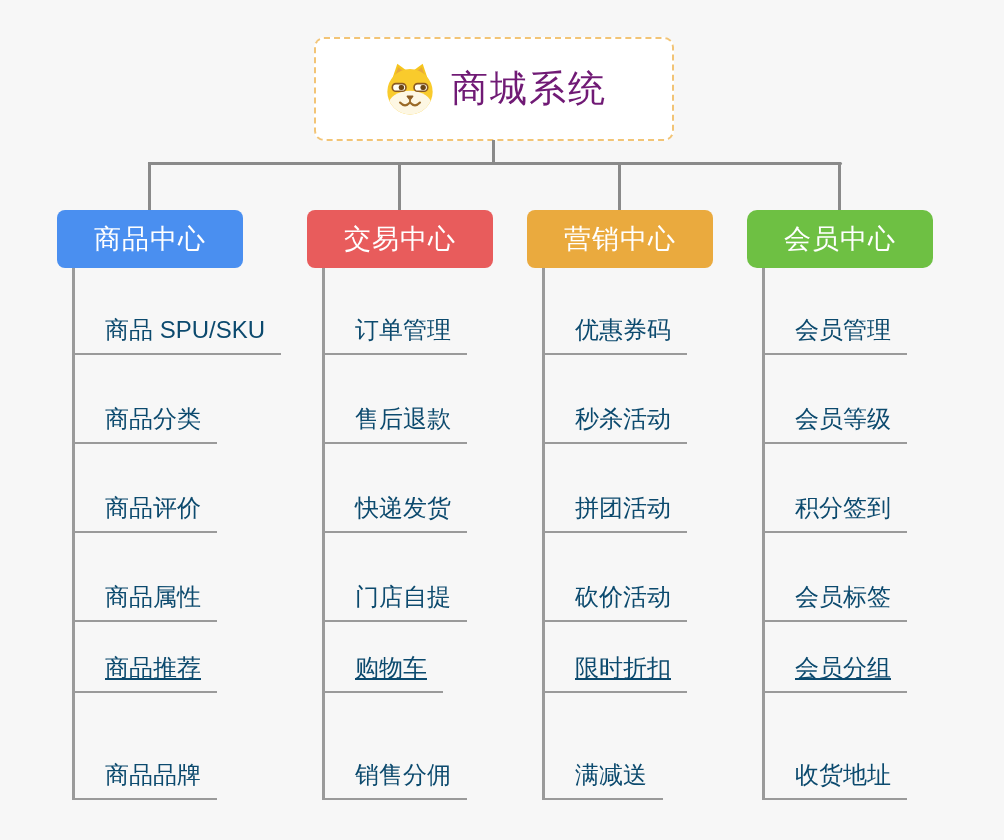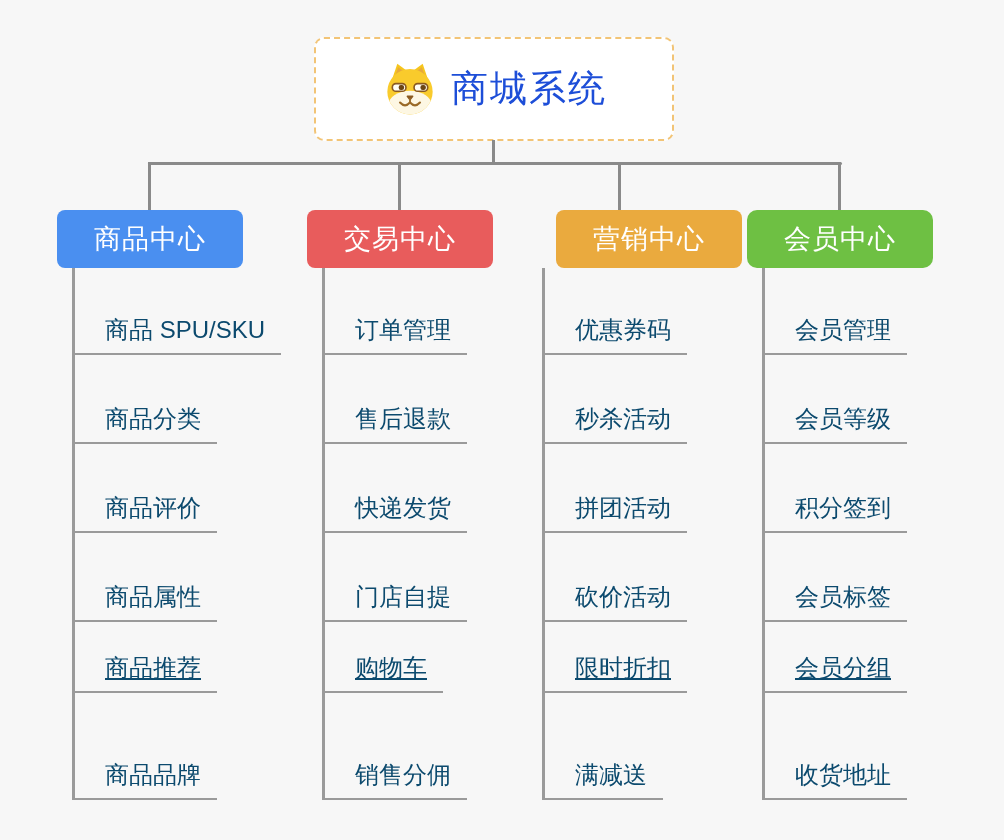--- a/index.html
+++ b/index.html
@@ -9,21 +9,21 @@
     font-family:"Liberation Sans","DejaVu Sans",sans-serif;
   }
   
   .root-node{
     position:absolute;left:314px;top:37px;width:360px;height:104px;
     background:#ffffff;border:2px dashed #f2c476;border-radius:10px;
     box-sizing:border-box;
     display:flex;align-items:center;justify-content:center;gap:12px;
   }
   .root-title{
-    font-size:37px;font-weight:500;color:#1d4ed8;letter-spacing:2px;
+    font-size:37px;font-weight:500;color:#701a75;letter-spacing:2px;
   }
   .root-icon{width:58px;height:58px;flex:0 0 auto;}
   
   .conn{position:absolute;background:#8a8a8a;}
   .conn-stem{left:492px;top:140px;width:3px;height:24px;}
   .conn-horiz{left:148px;top:162px;width:694px;height:3px;border-radius:2px;}
   .conn-drop{top:162px;width:3px;height:49px;}
   .conn-drop.d0{left:148px;} .conn-drop.d1{left:398px;}
   .conn-drop.d2{left:618px;} .conn-drop.d3{left:838px;}
   
@@ -107,21 +107,21 @@
   <div class="spine"></div>
   <div class="leaf r0">订单管理</div>
   <div class="leaf r1">售后退款</div>
   <div class="leaf r2">快递发货</div>
   <div class="leaf r3">门店自提</div>
   <div class="leaf r4">购物车</div>
   <div class="leaf r5">销售分佣</div>
 </div>
 
 <div class="branch b2">
-  <div class="branch-header" style="background-color: rgb(234, 170, 62); margin-left: 29px;">
+  <div class="branch-header" style="background-color: rgb(234, 170, 62);">
     <span>营销中心</span>
   </div>
   <div class="spine"></div>
   <div class="leaf r0">优惠券码</div>
   <div class="leaf r1">秒杀活动</div>
   <div class="leaf r2">拼团活动</div>
   <div class="leaf r3">砍价活动</div>
   <div class="leaf r4">限时折扣</div>
   <div class="leaf r5">满减送</div>
 </div>

